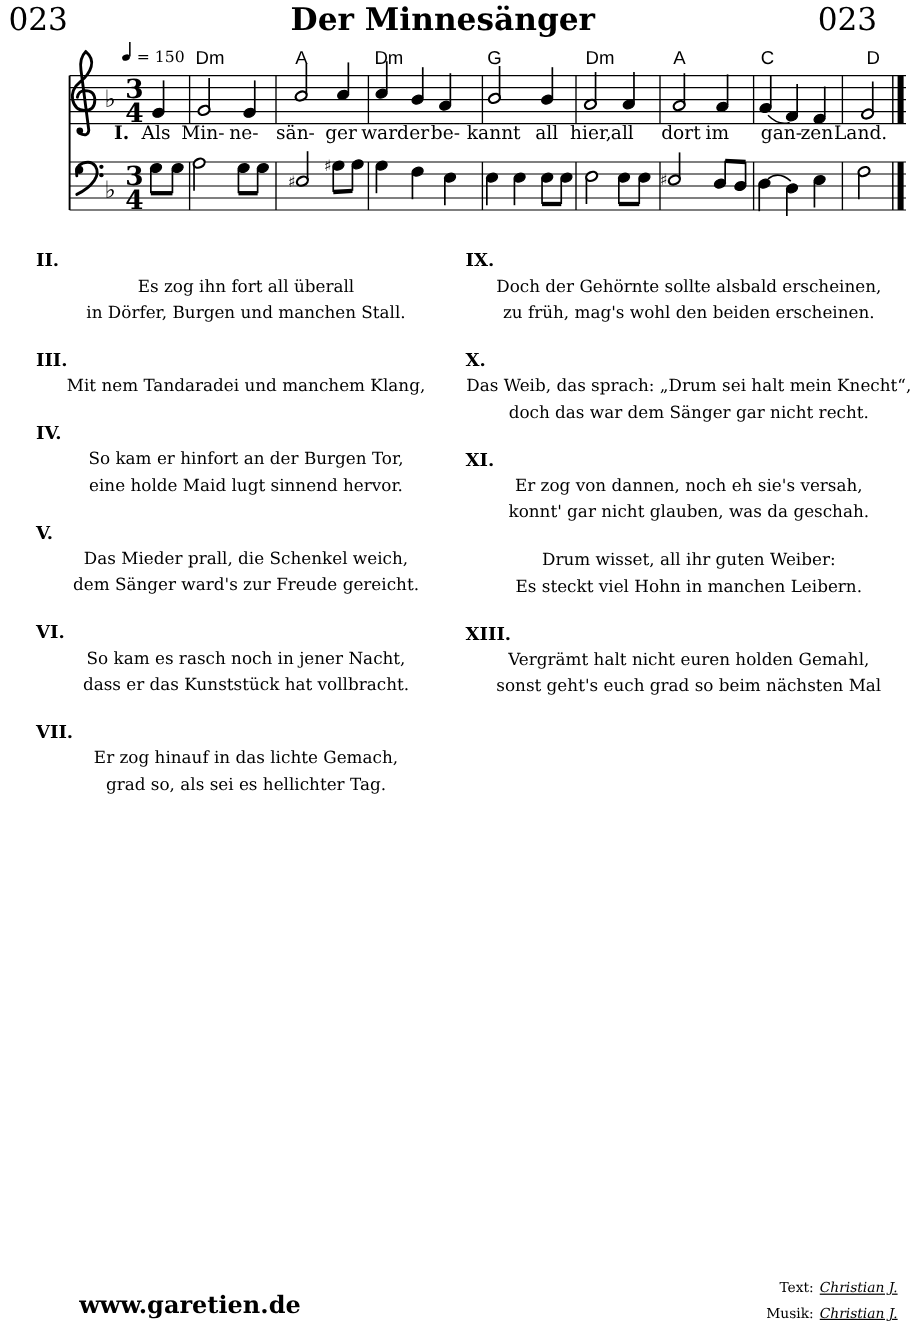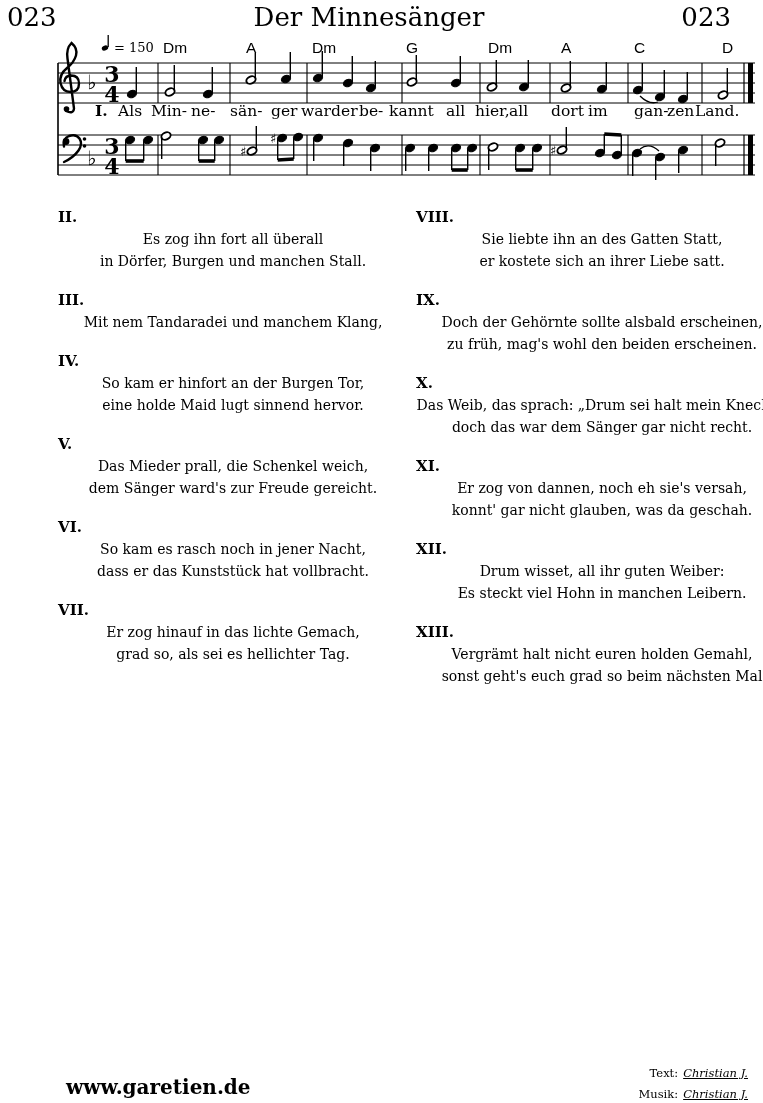--- a/index.html
+++ b/index.html
@@ -1,35 +1,35 @@
 <!DOCTYPE html>
 <html><head>
 <meta charset="utf-8">
 <style>
   html,body{margin:0;padding:0;}
   body{width:763px;height:1103px;background:#fff;color:#000;
        font-family:"DejaVu Serif",serif;position:relative;overflow:hidden;}
   .page{position:absolute;inset:0;}
   
   .header{position:absolute;top:2px;left:0;width:738px;height:34px;}
-  .title{margin:0;text-align:center;font-size:26px;font-weight:normal;line-height:30px;}
+  .title{margin:0;text-align:center;font-size:26px;font-weight:bold;line-height:30px;}
   .pnum{position:absolute;top:0;font-size:26px;line-height:30px;}
   .pnum.left{left:7px;} .pnum.right{right:7px;}
   
   #score-svg{position:absolute;top:0;left:0;}
   #score-svg .chord{font-family:"Liberation Sans",sans-serif;font-size:15.5px;fill:#000;}
   #score-svg .lyr{font-family:"DejaVu Serif",serif;font-size:15.5px;fill:#000;}
   #score-svg .lyrb{font-weight:bold;}
   #score-svg .tsig{font-family:"DejaVu Serif",serif;font-size:22px;font-weight:bold;fill:#000;}
   #score-svg .acc{font-family:"DejaVu Sans",sans-serif;font-size:13px;fill:#000;}
   #score-svg .flat{font-family:"DejaVu Sans",sans-serif;font-size:20px;fill:#000;}
   #score-svg .tempo-txt{font-family:"DejaVu Serif",serif;font-size:13px;fill:#000;}
   
   .verses{position:absolute;top:207px;left:0;width:763px;}
-  .vcol{position:absolute;top:0;margin-left:28px;}
+  .vcol{position:absolute;top:0;}
   #verses-left{left:30px;width:350px;}
   #verses-right{left:388px;width:372px;}
   .verse{margin-bottom:18px;}
   .v-num{font-weight:bold;font-size:15px;line-height:21px;}
   .v-line{font-size:14px;line-height:22px;white-space:nowrap;text-align:center;}
   
   .site{position:absolute;left:18px;top:1075px;font-size:20px;font-weight:bold;margin-left:48px;}
   .credits{position:absolute;right:15px;top:1063px;text-align:right;font-size:11.5px;line-height:21px;}
   .credits .it{font-style:italic;margin-left:5px;text-decoration:underline;}
 </style>
@@ -243,41 +243,35 @@
           <div class="v-line">dass er das Kunststück hat vollbracht.</div>
         </div>
         <div class="verse">
           <div class="v-num">VII.</div>
           <div class="v-line">Er zog hinauf in das lichte Gemach,</div>
           <div class="v-line">grad so, als sei es hellichter Tag.</div>
         </div>
       </div>
     <div class="vcol" id="verses-right">
         <div class="verse">
-          <div class="v-num">VIII.</div>
-          <div class="v-line">Sie liebte ihn an des Gatten Statt,</div>
-          <div class="v-line">er kostete sich an ihrer Liebe satt.</div>
-        </div>
-        <div class="verse">
           <div class="v-num">IX.</div>
           <div class="v-line">Doch der Gehörnte sollte alsbald erscheinen,</div>
           <div class="v-line">zu früh, mag's wohl den beiden erscheinen.</div>
         </div>
         <div class="verse">
           <div class="v-num">X.</div>
           <div class="v-line">Das Weib, das sprach: „Drum sei halt mein Knecht“,</div>
           <div class="v-line">doch das war dem Sänger gar nicht recht.</div>
         </div>
         <div class="verse">
           <div class="v-num">XI.</div>
           <div class="v-line">Er zog von dannen, noch eh sie's versah,</div>
           <div class="v-line">konnt' gar nicht glauben, was da geschah.</div>
         </div>
         <div class="verse">
-          <div class="v-num">XII.</div>
           <div class="v-line">Drum wisset, all ihr guten Weiber:</div>
           <div class="v-line">Es steckt viel Hohn in manchen Leibern.</div>
         </div>
         <div class="verse">
           <div class="v-num">XIII.</div>
           <div class="v-line">Vergrämt halt nicht euren holden Gemahl,</div>
           <div class="v-line">sonst geht's euch grad so beim nächsten Mal</div>
         </div>
       </div>
   </div>

